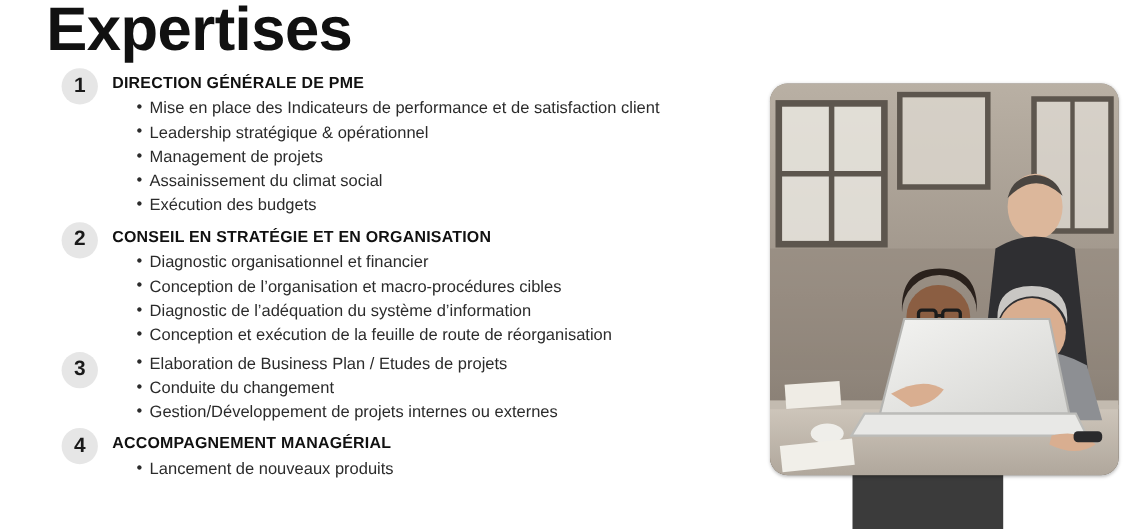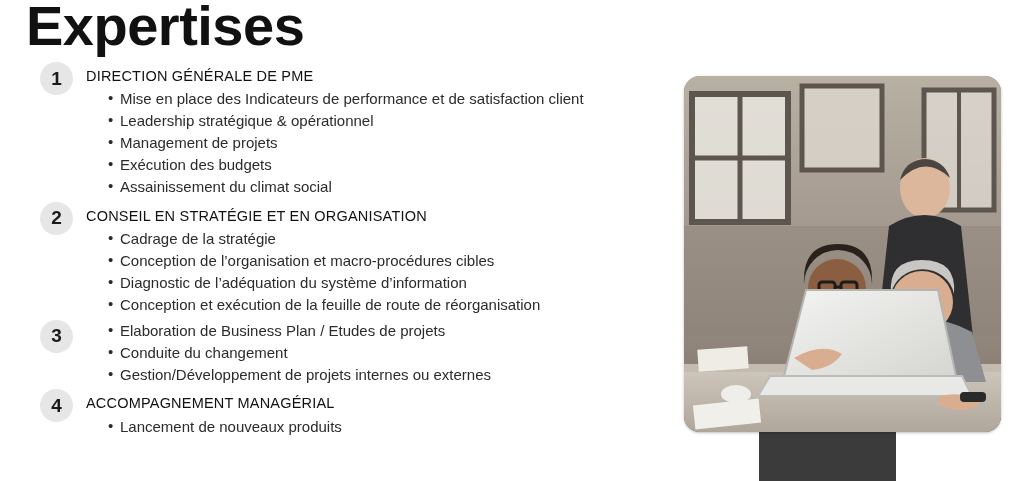--- a/index.html
+++ b/index.html
@@ -8,20 +8,21 @@
     height: 481px;
     overflow: hidden;
     background: #ffffff;
     font-family: "Liberation Sans", sans-serif;
   }
   #slide {
     position: relative;
     width: 896px;
     height: 481px;
     background: #ffffff;
+    margin-left: 16px;
   }
 
   
   #page-title {
     position: absolute;
     left: 26px;
     top: -6px;
     font-size: 56px;
     font-weight: bold;
     letter-spacing: -0.5px;
@@ -54,21 +55,21 @@
     color: #1a1a1a;
     font-size: 19px;
     font-weight: bold;
     display: flex;
     align-items: center;
     justify-content: center;
   }
 
   .block-heading {
     font-size: 14.5px;
-    font-weight: normal;
+    font-weight: bold;
     color: #111111;
     letter-spacing: 0.2px;
     padding-top: 6px;
     line-height: 1.2;
   }
 
   .bullets {
     list-style: none;
     margin-top: 3px;
     padding-left: 22px;
@@ -125,30 +126,30 @@
 
   <div id="expertise-list">
 
     <div class="expertise-block">
       <div class="badge">1</div>
       <div class="block-heading">DIRECTION GÉNÉRALE DE PME</div>
       <ul class="bullets">
         <li>Mise en place des Indicateurs de performance et de satisfaction client</li>
         <li>Leadership stratégique &amp; opérationnel</li>
         <li>Management de projets</li>
+        <li>Assainissement du climat social</li>
         <li>Exécution des budgets</li>
-        <li>Assainissement du climat social</li>
       </ul>
     </div>
 
     <div class="expertise-block">
       <div class="badge">2</div>
       <div class="block-heading">CONSEIL EN STRATÉGIE ET EN ORGANISATION</div>
       <ul class="bullets">
-        <li>Cadrage de la stratégie</li>
+        <li>Diagnostic organisationnel et financier</li>
         <li>Conception de l’organisation et macro-procédures cibles</li>
         <li>Diagnostic de l’adéquation du système d’information</li>
         <li>Conception et exécution de la feuille de route de réorganisation</li>
       </ul>
     </div>
 
     <div class="expertise-block">
       <div class="badge">3</div>
       <ul class="bullets">
         <li>Elaboration de Business Plan / Etudes de projets</li>

